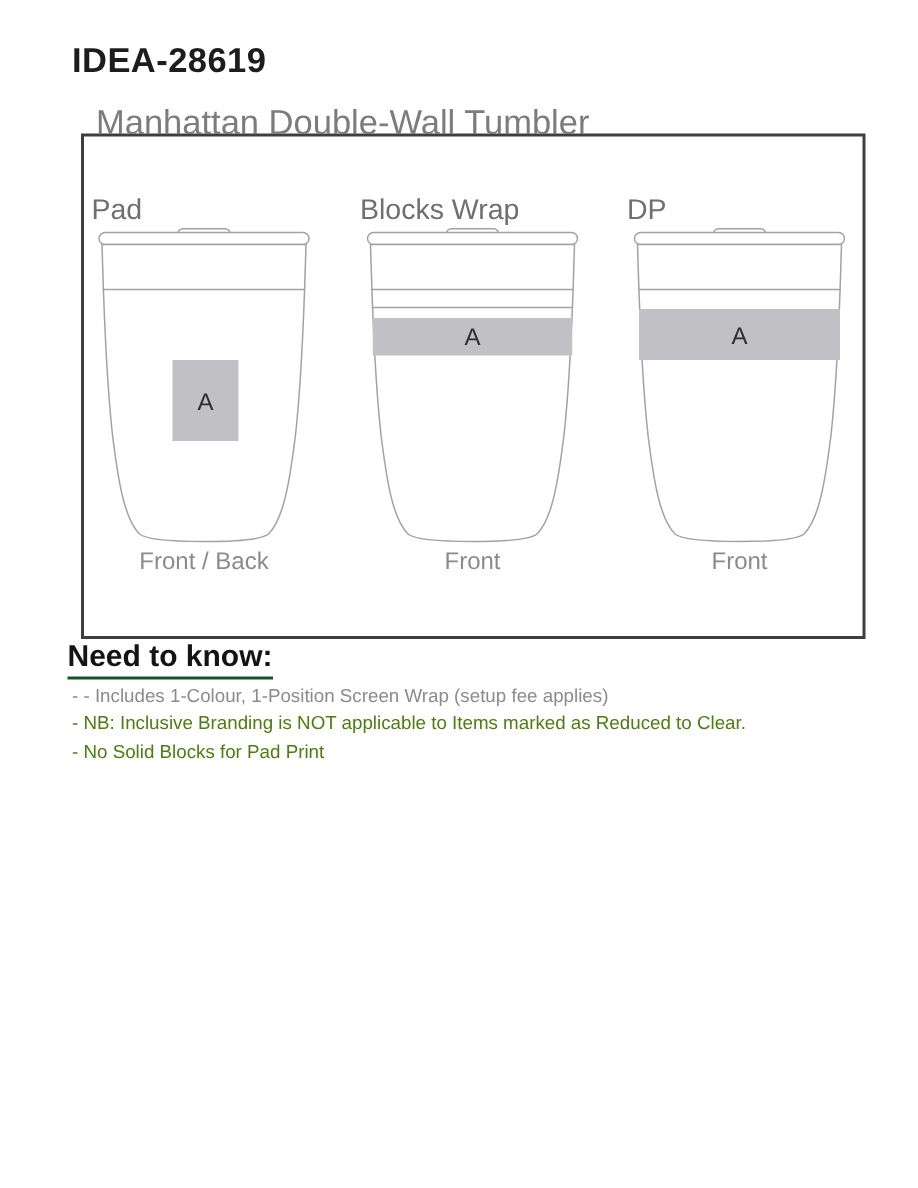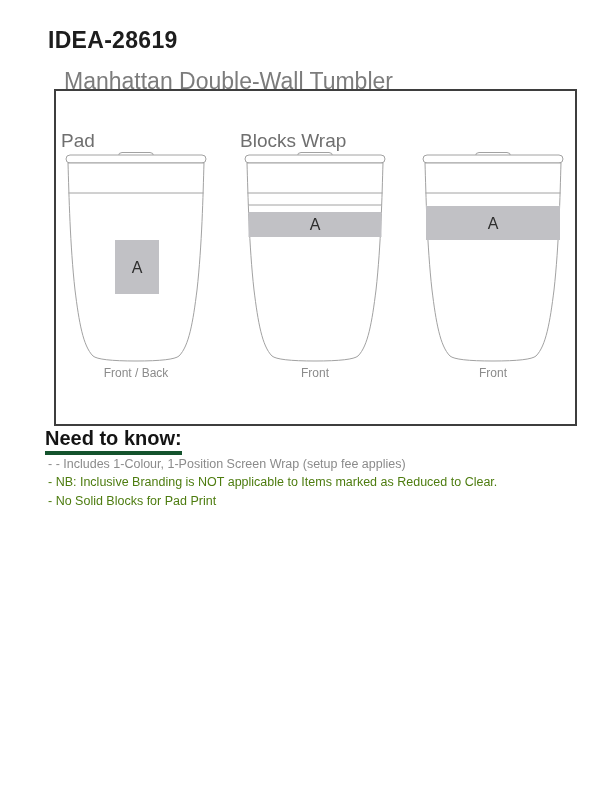--- a/index.html
+++ b/index.html
@@ -40,21 +40,21 @@
     top: 130px;
     width: 150px;
     font-size: 19px;
     color: #6f6f6f;
   }
   .pos-label {
     position: absolute;
     top: 366px;
     width: 150px;
     text-align: center;
-    font-size: 12px;
+    font-size: 16px;
     color: #8b8b8b;
   }
   .tumbler {
     position: absolute;
     top: 150px;
     width: 150px;
     height: 215px;
   }
   .c1 { left: 61px; }
   .c2 { left: 240px; }
@@ -76,21 +76,21 @@
     text-anchor: middle;
   }
   .ntk-heading {
     position: absolute;
     left: 45px; top: 427px;
     margin: 0;
     display: inline-block;
     font-size: 20px;
     font-weight: bold;
     color: #141414;
-    border-bottom: 4px solid #14532d;
+    border-bottom: 2px solid #14532d;
     padding-bottom: 1px;
   }
   .notes {
     position: absolute;
     left: 44px; top: 453px;
     width: 520px;
   }
   .note {
     margin: 4px;
     font-size: 12.5px;
@@ -105,20 +105,21 @@
 
 <div class="page">
 
   <h1 class="product-code">IDEA-28619</h1>
   <h2 class="product-name">Manhattan Double-Wall Tumbler</h2>
 
   <div class="diagram-box"></div>
 
   <div class="method-label c1">Pad</div>
   <div class="method-label c2">Blocks Wrap</div>
+  <div class="method-label c3">DP</div>
 
   <svg class="tumbler c1" viewBox="0 0 150 215">
     <rect class="tab" x="57.5" y="2.5" width="35" height="8" rx="3.5"></rect>
     <rect class="rim" x="5" y="5" width="140" height="8" rx="4"></rect>
     <path class="cup" d="M7,13 C8,45 9,95 14,140 C18,172 22,196 32,206 Q38,211 75,211 Q112,211 118,206 C128,196 132,172 136,140 C141,95 142,45 143,13 Z"></path>
     <line class="seam" x1="7.5" y1="43" x2="142.5" y2="43"></line>
     <rect class="area" x="54" y="90" width="44" height="54"></rect>
     <text class="area-letter" x="76" y="123">A</text>
   </svg>
 

